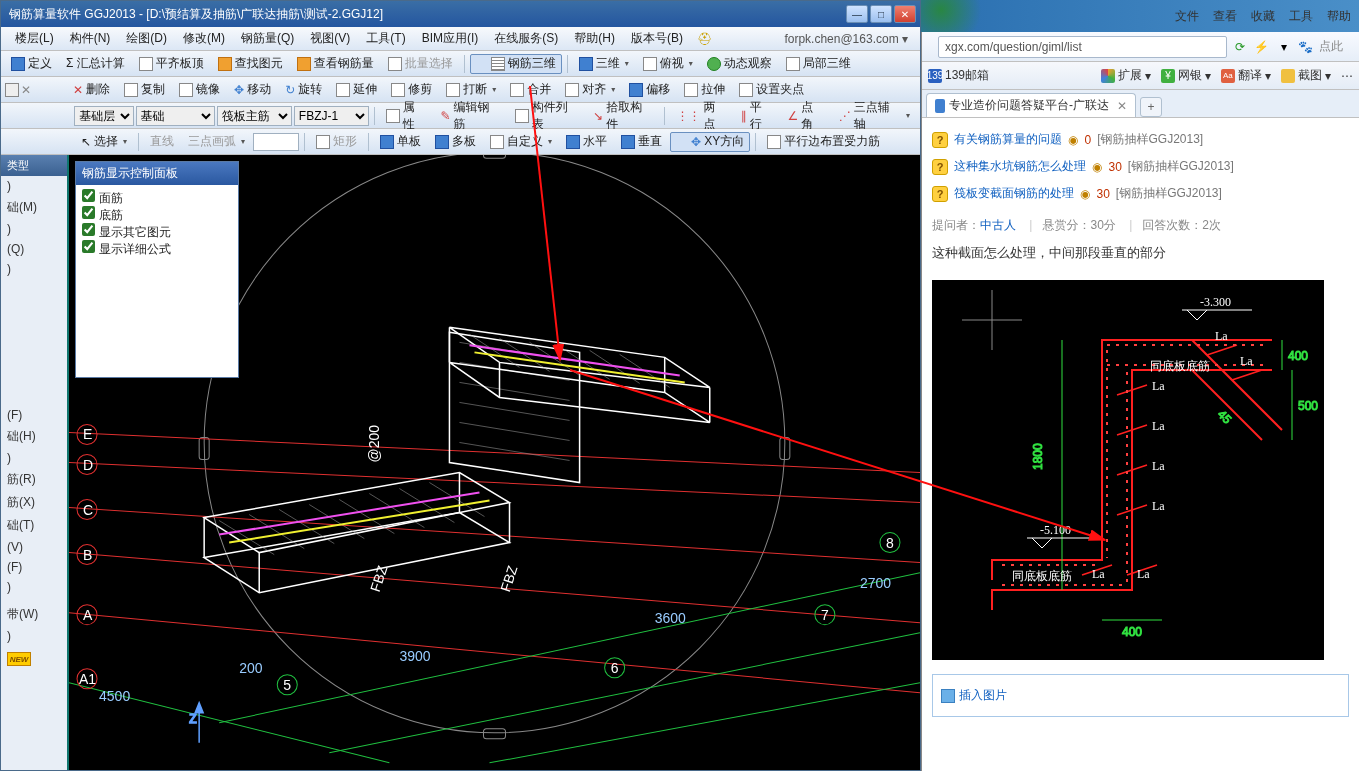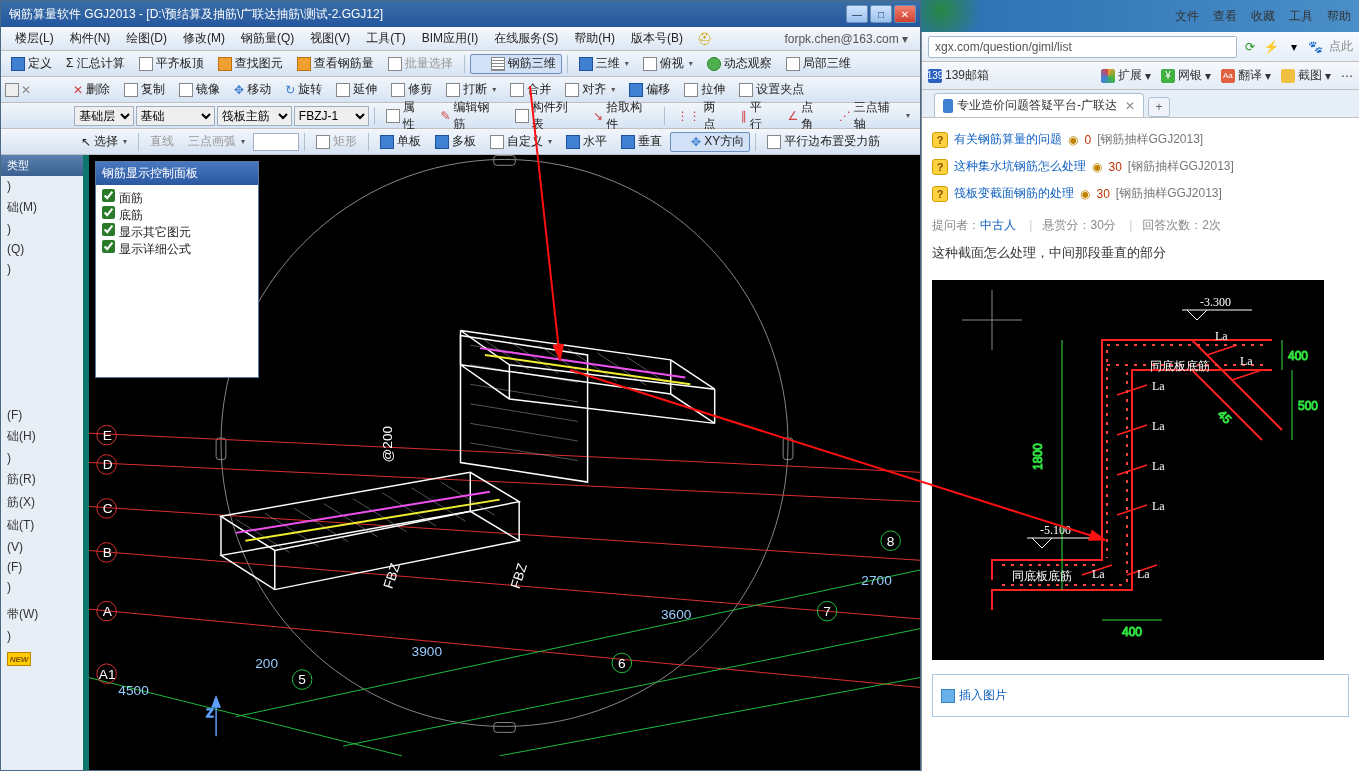--- a/index.html
+++ b/index.html
@@ -24,21 +24,21 @@
 .toolbar .ico { width: 14px; height: 14px; display: inline-block; border: 1px solid #888; background: #fff; }
 .toolbar .ico.orange { background: #f0a030; border-color: #c07010; }
 .toolbar .ico.blue { background: #4080d0; border-color: #2050a0; }
 .toolbar .ico.green { background: #50b050; border-color: #208020; }
 .toolbar .dd { font-size: 8px; color: #555; margin-left: 2px; }
 
 .toolbar select { font-size: 12px; height: 20px; border: 1px solid #a0b0c0; }
 .toolbar input[type=text] { font-size: 12px; height: 18px; border: 1px solid #a0b0c0; padding: 0 3px; }
 
 .workspace { flex: 1; display: flex; overflow: hidden; }
-.left-panel { width: 88px; background: #e8eef6; border-right: 6px solid #0f766e; overflow: hidden; }
+.left-panel { width: 68px; background: #e8eef6; border-right: 2px solid #0f766e; overflow: hidden; }
 .left-panel .ph { background: linear-gradient(to bottom, #5a80b0, #3a6090); color: #fff; padding: 3px 6px; font-size: 11px; }
 .left-panel .li { padding: 3px 6px; cursor: pointer; color: #333; white-space: nowrap; }
 .left-panel .sep2 { height: 6px; }
 .left-panel .new { margin: 6px; width: 24px; height: 14px; background: #ffcc00; border: 1px solid #c08000; font-size: 8px; display: flex; align-items: center; justify-content: center; color: #805000; font-style: italic; font-weight: bold; }
 
 .viewport-wrap { flex: 1; position: relative; background: #000; }
 
 
 .steel-panel { position: absolute; left: 6px; top: 6px; width: 164px; background: #fff; border: 1px solid #5a7aa5; z-index: 20; }
 .steel-panel .sp-title { background: linear-gradient(to bottom, #4a78c0, #2a58a0); color: #fff; padding: 3px 6px; font-size: 12px; }
@@ -52,29 +52,29 @@
 .grid-label { fill: #fff; font-size: 14px; font-family: Arial; }
 .dim-label { fill: #9cf; font-size: 14px; }
 
 
 .browser { position: absolute; left: 921px; top: 0; width: 438px; height: 771px; background: #fff; display: flex; flex-direction: column; border-left: 1px solid #888; }
 .sky { position: absolute; left: 921px; top: 0; width: 438px; height: 32px; background: linear-gradient(to right, #2a6fb0, #4a8fc8); z-index: 5; }
 .sky::after { content: ""; position: absolute; left: 0; top: 0; width: 80px; height: 32px; background: radial-gradient(circle at 20px 10px, rgba(40,140,40,0.8), transparent 40px); }
 .browser-menu { position: relative; z-index: 6; height: 32px; display: flex; align-items: center; justify-content: flex-end; padding-right: 8px; gap: 14px; color: #333; font-size: 12px; }
 .browser-menu span { cursor: pointer; }
 
-.addrbar { height: 30px; background: linear-gradient(to bottom, #f8faff, #e6eef8); display: flex; align-items: center; padding: 0 6px; border-bottom: 1px solid #c0c0c0; gap: 4px; }
+.addrbar { height: 30px; background: linear-gradient(to bottom, #f8faff, #e6eef8); display: flex; align-items: center; padding: 0 16px; border-bottom: 1px solid #c0c0c0; gap: 4px; }
 .addrbar .urlbox { flex: 1; height: 22px; border: 1px solid #a8b8cc; background: #fff; padding: 0 6px; display: flex; align-items: center; color: #555; border-radius: 2px; overflow: hidden; white-space: nowrap; }
 .addrbar .aicon { width: 18px; height: 18px; display: flex; align-items: center; justify-content: center; cursor: pointer; }
 
 .favbar { height: 28px; background: linear-gradient(to bottom, #f6f8fc, #e4ecf6); display: flex; align-items: center; padding: 0 6px; border-bottom: 1px solid #c0c0c0; gap: 10px; color: #333; }
 .favbar .fi { display: inline-flex; align-items: center; gap: 3px; cursor: pointer; }
 .favbar .fi .fico { width: 14px; height: 14px; border-radius: 2px; }
 
-.tabbar { height: 28px; background: #e6eef8; display: flex; align-items: flex-end; padding: 0 12px; border-bottom: 1px solid #c0c0c0; }
+.tabbar { height: 28px; background: #e6eef8; display: flex; align-items: flex-end; padding: 0 4px; border-bottom: 1px solid #c0c0c0; }
 .tabbar .tab { height: 24px; background: #fff; border: 1px solid #b0c0d0; border-bottom: none; border-radius: 4px 4px 0 0; padding: 0 8px; display: flex; align-items: center; gap: 4px; font-size: 12px; color: #333; max-width: 210px; overflow: hidden; white-space: nowrap; }
 .tabbar .tab .x { color: #888; cursor: pointer; margin-left: 4px; }
 .tabbar .newtab { width: 22px; height: 20px; border: 1px solid #b0c0d0; background: #f0f4fa; margin-left: 4px; display: flex; align-items: center; justify-content: center; cursor: pointer; color: #666; border-radius: 3px; }
 
 .page { flex: 1; overflow: auto; background: #fff; padding: 8px 10px; }
 .qrow { display: flex; align-items: center; padding: 5px 0; gap: 6px; color: #333; }
 .qrow .qmark { width: 16px; height: 16px; background: #ffd040; border: 1px solid #d0a000; border-radius: 3px; display: flex; align-items: center; justify-content: center; font-weight: bold; color: #805000; font-size: 11px; }
 .qrow a { color: #1060c0; text-decoration: none; cursor: pointer; }
 .qrow .coin { color: #c08000; }
 .qrow .pts { color: #c03000; }

